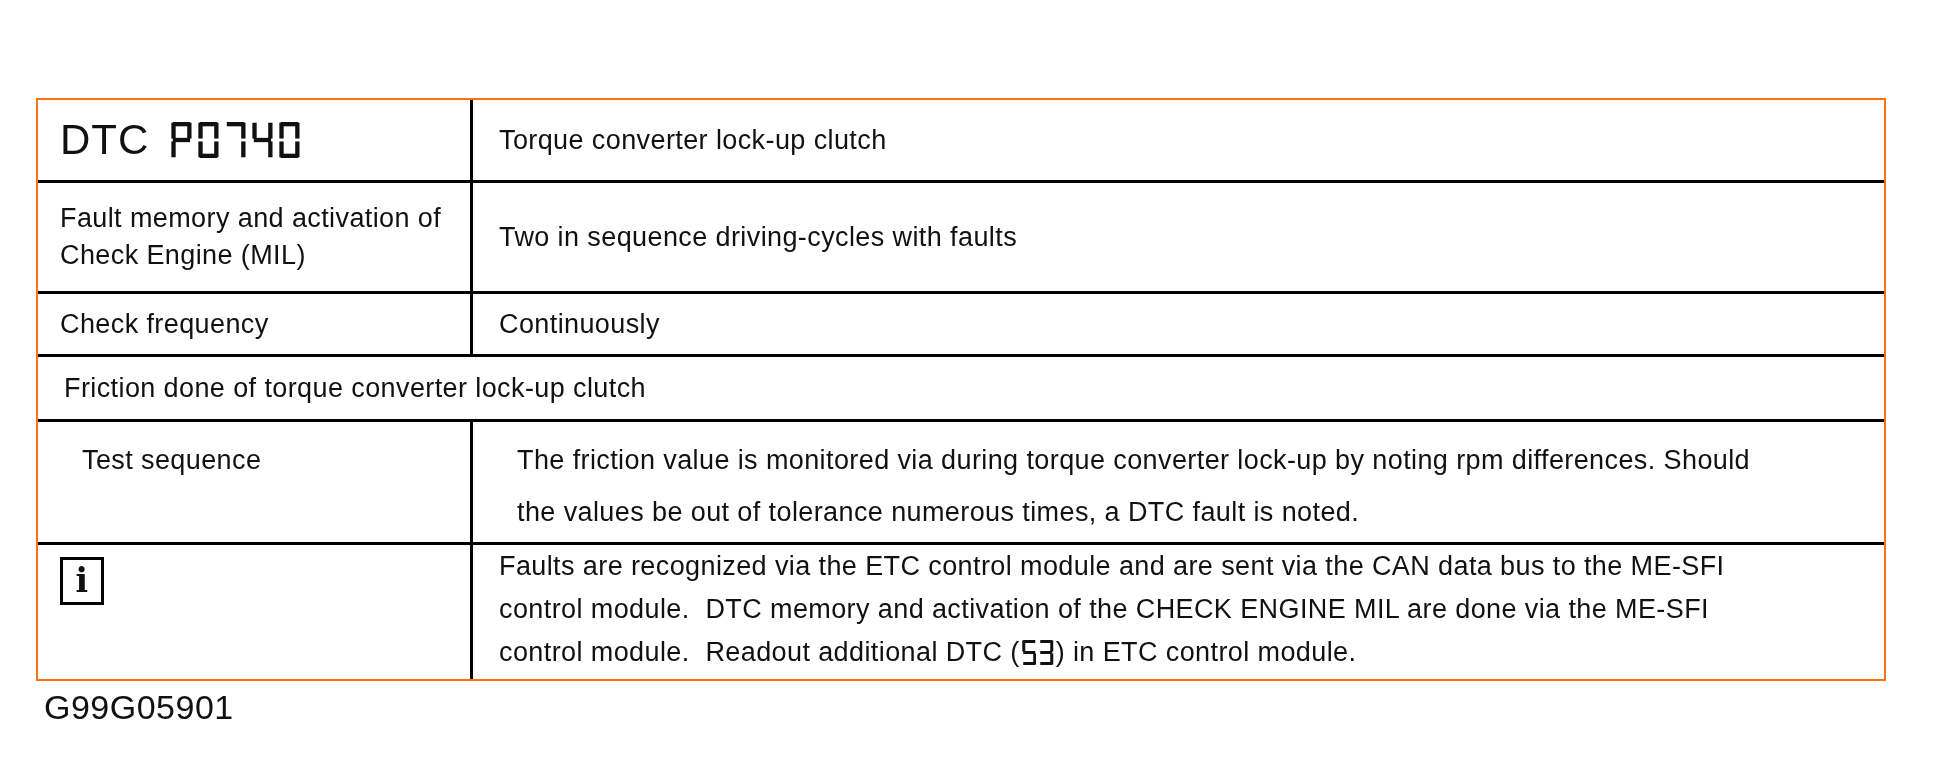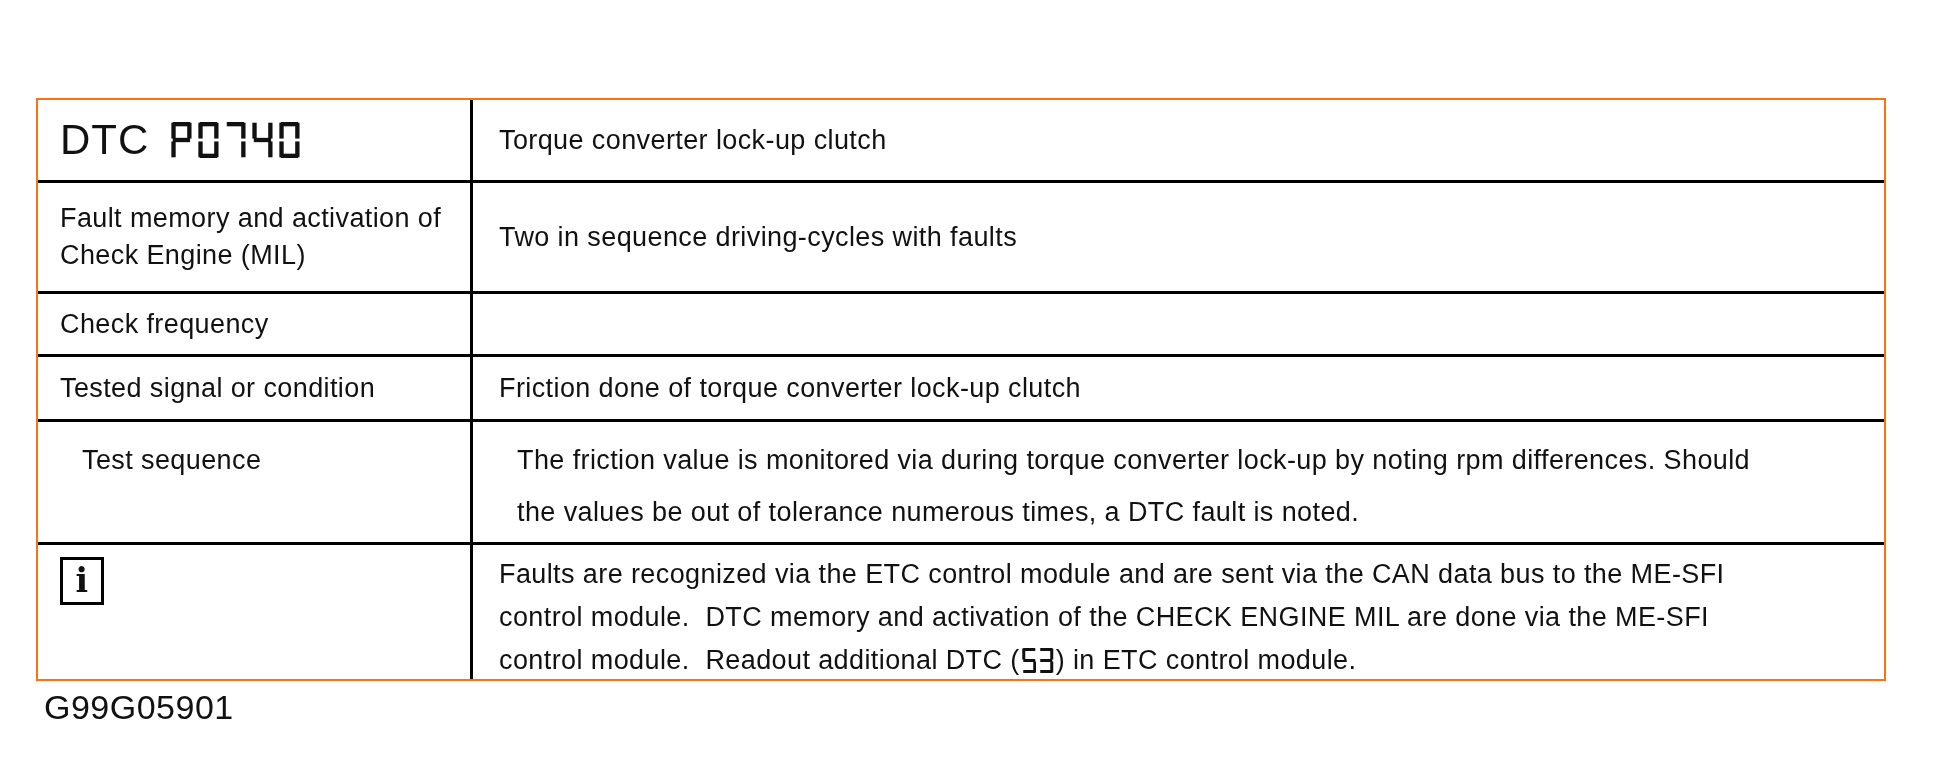--- a/index.html
+++ b/index.html
@@ -47,21 +47,21 @@
   .row-center .cell { display: flex; align-items: center; }
   .r1 { height: 80px; }
   .r2 { height: 108px; }
   .r2 .label-cell { line-height: 37px; }
   .r3 { height: 60px; }
   .r4 { height: 62px; }
   .r5 { height: 120px; }
   .r5 .cell { padding-top: 12px; line-height: 52px; padding-left: 44px; }
   .r6 { height: 134px; }
   .r6 .label-cell { padding-top: 12px; }
-  .r6 .value-cell { padding-top: 8px; line-height: 43px; }
+  .r6 .value-cell { padding-top: 0; line-height: 43px; }
   .pre { white-space: pre-wrap; }
 
   .dtc-cell { gap: 22px; }
   .dtc-label { font-size: 42px; letter-spacing: 1px; }
   .seg-display {
     display: inline-flex;
     align-items: center;
     gap: 6px;
   }
   .seg-small {
@@ -151,26 +151,26 @@
       </div>
       <div class="cell value-cell">
         <span>Two in sequence driving-cycles with faults</span>
       </div>
     </div>
 
     <div class="row row-center r3">
       <div class="cell label-cell">
         <span>Check frequency</span>
       </div>
+      <div class="cell value-cell">
+        <span>Continuously</span>
+      </div>
     </div>
 
     <div class="row row-center r4">
-      <div class="cell label-cell">
-        <span>Tested signal or condition</span>
-      </div>
       <div class="cell value-cell">
         <span>Friction done of torque converter lock-up clutch</span>
       </div>
     </div>
 
     <div class="row r5">
       <div class="cell label-cell">
         <span>Test sequence</span>
       </div>
       <div class="cell value-cell">

